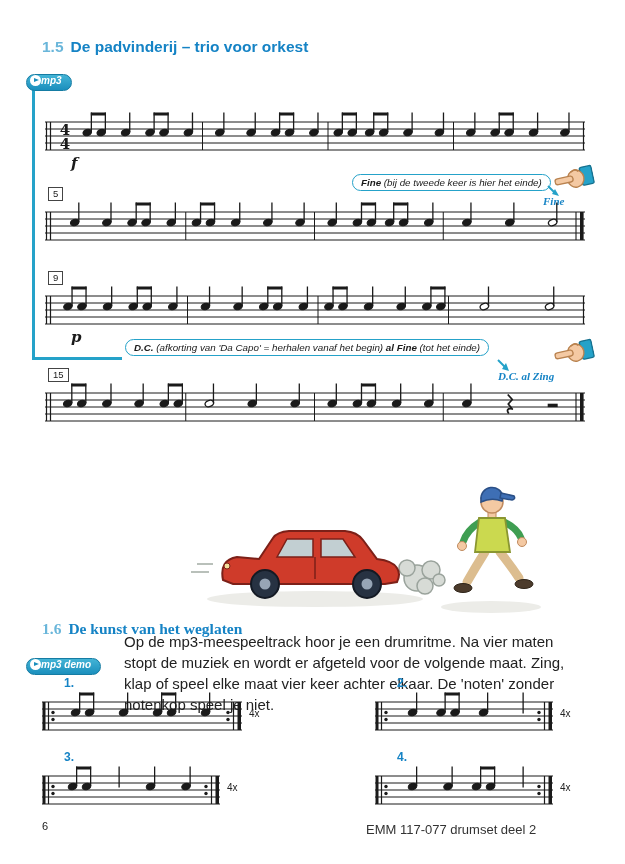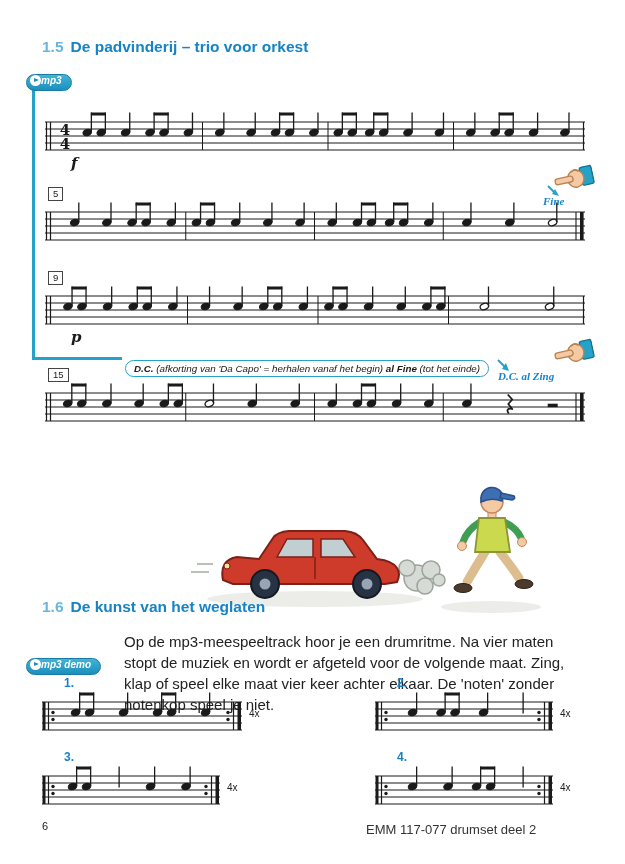--- a/index.html
+++ b/index.html
@@ -125,20 +125,21 @@
         <rect x="453.73125000000005" y="4.5" width="15" height="3" fill="#1a1a1a"></rect>
         <ellipse cx="488.50625" cy="24.5" rx="4.4" ry="3.1" transform="rotate(-18 488.50625 24.5)" fill="#1a1a1a" stroke="#1a1a1a" stroke-width="1"></ellipse>
         <line x1="492.60625000000005" y1="24" x2="492.60625000000005" y2="4.5" stroke="#1a1a1a" stroke-width="1.3"></line>
         <ellipse cx="519.88125" cy="24.5" rx="4.4" ry="3.1" transform="rotate(-18 519.88125 24.5)" fill="#1a1a1a" stroke="#1a1a1a" stroke-width="1"></ellipse>
         <line x1="523.98125" y1="24" x2="523.98125" y2="4.5" stroke="#1a1a1a" stroke-width="1.3"></line>
         <line x1="538.5" y1="14" x2="538.5" y2="42" stroke="#1a1a1a" stroke-width="1.2"></line>
       </svg>
     <span class="dyn">f</span>
   </div>
 
+  <div class="callout" style="left:352px;top:174px;"><b>Fine</b><span> (bij de tweede keer is hier het einde)</span></div>
   <svg class="tealarrow" style="left:546px;top:184px;" width="16" height="14">
     <path d="M2,2 L9,9" stroke="#25a2c9" stroke-width="2" fill="none"></path>
     <path d="M6,10 L13,12 L9,5 Z" fill="#25a2c9"></path>
   </svg>
   <div class="hand" style="left:554px;top:166px;">
     <svg viewBox="0 0 44 28" width="40" height="26">
       <rect x="30" y="3" width="13" height="20" rx="2" fill="#25a2c9" stroke="#16718f" stroke-width="1.5"></rect>
       <ellipse cx="24" cy="14" rx="9" ry="9.5" fill="#f4c9a3" stroke="#b9824f" stroke-width="1.5"></ellipse>
       <rect x="1" y="10" width="20" height="6.5" rx="3" fill="#f4c9a3" stroke="#b9824f" stroke-width="1.5"></rect>
       <path d="M20,6 q6,-4 8,1" fill="none" stroke="#b9824f" stroke-width="1.5"></path>
@@ -260,21 +261,21 @@
         <line x1="403.5" y1="14" x2="403.5" y2="42" stroke="#1a1a1a" stroke-width="1"></line>
         <ellipse cx="439.3875" cy="24.5" rx="4.4" ry="3.1" transform="rotate(-18 439.3875 24.5)" fill="#fff" stroke="#1a1a1a" stroke-width="1.4"></ellipse>
         <line x1="443.4875" y1="24" x2="443.4875" y2="4.5" stroke="#1a1a1a" stroke-width="1.3"></line>
         <ellipse cx="504.6375" cy="24.5" rx="4.4" ry="3.1" transform="rotate(-18 504.6375 24.5)" fill="#fff" stroke="#1a1a1a" stroke-width="1.4"></ellipse>
         <line x1="508.7375" y1="24" x2="508.7375" y2="4.5" stroke="#1a1a1a" stroke-width="1.3"></line>
         <line x1="538.5" y1="14" x2="538.5" y2="42" stroke="#1a1a1a" stroke-width="1.2"></line>
       </svg>
     <span class="dyn">p</span>
   </div>
 
-  <div class="callout" style="left:125px;top:360px;text-align:center;"><b>D.C.</b><span> (afkorting van 'Da Capo' = herhalen vanaf het begin) </span><b>al Fine</b><span> (tot het einde)</span></div>
+  <div class="callout" style="left:125px;top:339px;text-align:center;"><b>D.C.</b><span> (afkorting van 'Da Capo' = herhalen vanaf het begin) </span><b>al Fine</b><span> (tot het einde)</span></div>
   <svg class="tealarrow" style="left:496px;top:358px;" width="16" height="16">
     <path d="M2,2 L9,9" stroke="#25a2c9" stroke-width="2" fill="none"></path>
     <path d="M6,11 L13,13 L10,5 Z" fill="#25a2c9"></path>
   </svg>
   <div class="hand" style="left:554px;top:340px;">
     <svg viewBox="0 0 44 28" width="40" height="26">
       <rect x="30" y="3" width="13" height="20" rx="2" fill="#25a2c9" stroke="#16718f" stroke-width="1.5"></rect>
       <ellipse cx="24" cy="14" rx="9" ry="9.5" fill="#f4c9a3" stroke="#b9824f" stroke-width="1.5"></ellipse>
       <rect x="1" y="10" width="20" height="6.5" rx="3" fill="#f4c9a3" stroke="#b9824f" stroke-width="1.5"></rect>
       <path d="M20,6 q6,-4 8,1" fill="none" stroke="#b9824f" stroke-width="1.5"></path>
@@ -372,21 +373,21 @@
         <ellipse cx="339" cy="124" rx="9" ry="4.5" fill="#4c3b2c" stroke="#2e2318"></ellipse>
         <rect x="303" y="50" width="8" height="8" fill="#f4c9a3" stroke="#c08a5e"></rect>
         <path d="M294,58 L320,58 L325,92 L290,92 Z" fill="#cbd94f" stroke="#8a9631" stroke-width="1.8"></path>
         <circle cx="307" cy="42" r="11" fill="#f4c9a3" stroke="#c08a5e" stroke-width="1.5"></circle>
         <path d="M296,40 a11,11 0 0 1 22,-3 l-1,4 a26,26 0 0 0 -21,1 Z" fill="#3e6fb5" stroke="#2a4f86" stroke-width="1.5"></path>
         <path d="M316,33 l13,3 q2,3 -2,4 l-12,-2 Z" fill="#3e6fb5" stroke="#2a4f86" stroke-width="1.5"></path>
       </g>
     </svg>
   </div>
 
-  <div class="sec-head" style="top:598px;">
+  <div class="sec-head" style="top:620px;font-family:Liberation Serif, serif;">
     <span class="sec-num">1.6</span><span class="sec-title">De kunst van het weglaten</span>
   </div>
 
   <div class="badge" style="top:634px;margin-top:24px;">
     <span class="play"></span>
     <span class="btxt">mp3 demo</span>
   </div>
 
   <div class="para">Op de mp3-meespeeltrack hoor je een drumritme. Na vier maten stopt de muziek en wordt er afgeteld voor de volgende maat. Zing, klap of speel elke maat vier keer achter elkaar. De 'noten' zonder notenkop speel je niet.</div>
 

